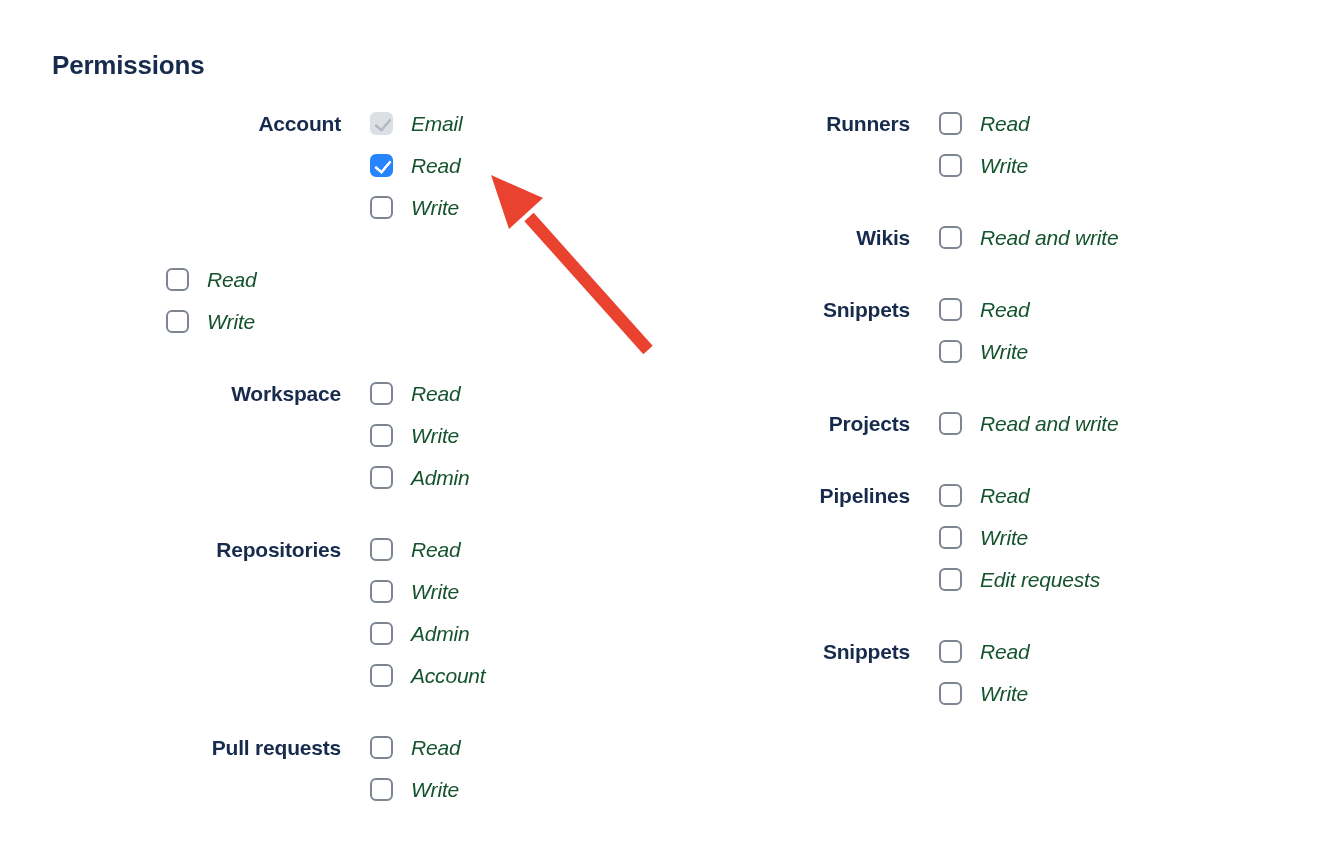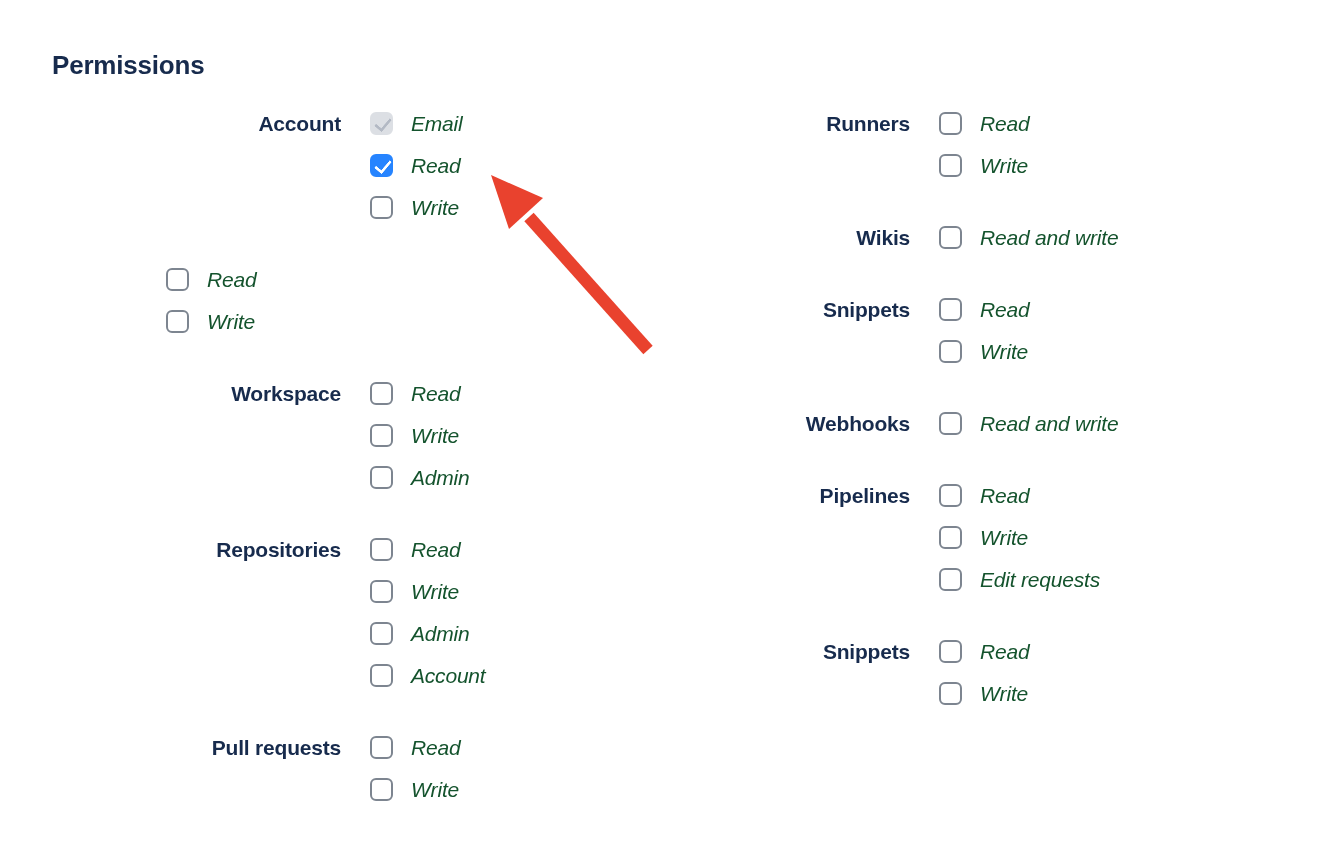--- a/index.html
+++ b/index.html
@@ -197,21 +197,21 @@
   </label>
 
   <label class="option">
     <input type="checkbox" class="cb" style="">
     <span class="option-label">Write</span>
   </label>
 </div>
   </div>
 
   <div class="group">
-    <div class="group-label">Webhooks</div>
+    <div class="group-label">Projects</div>
     <div class="options">
   <label class="option">
     <input type="checkbox" class="cb" style="">
     <span class="option-label">Read and write</span>
   </label>
 </div>
   </div>
 
   <div class="group">
     <div class="group-label">Pipelines</div>

